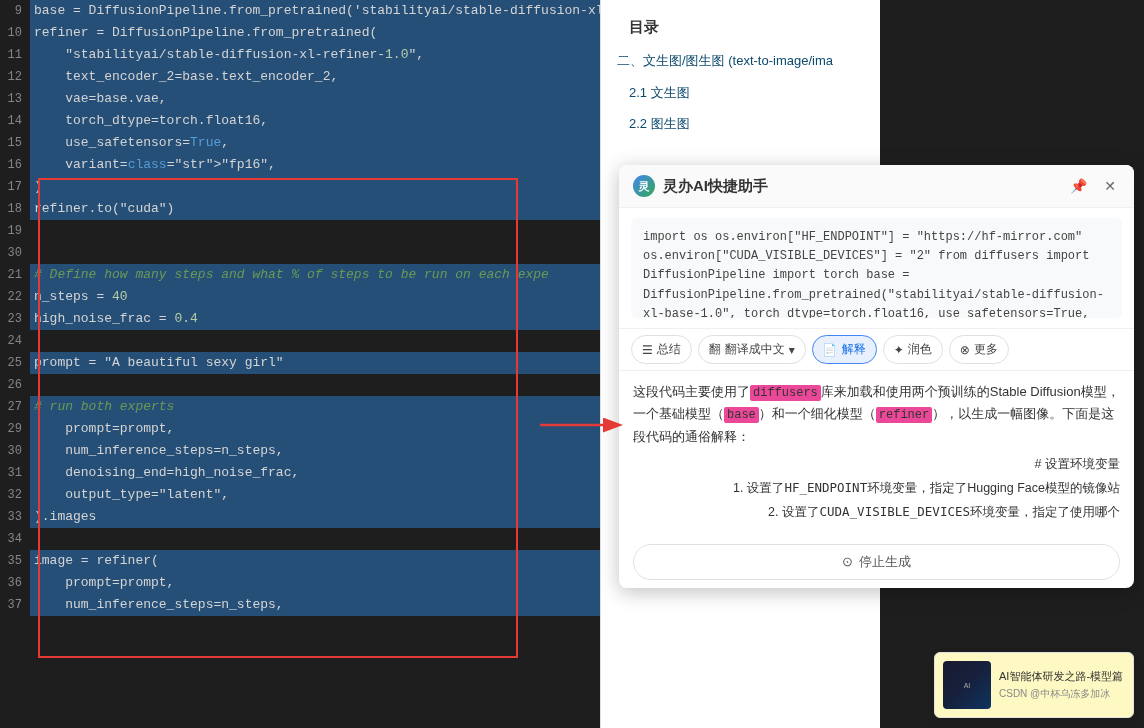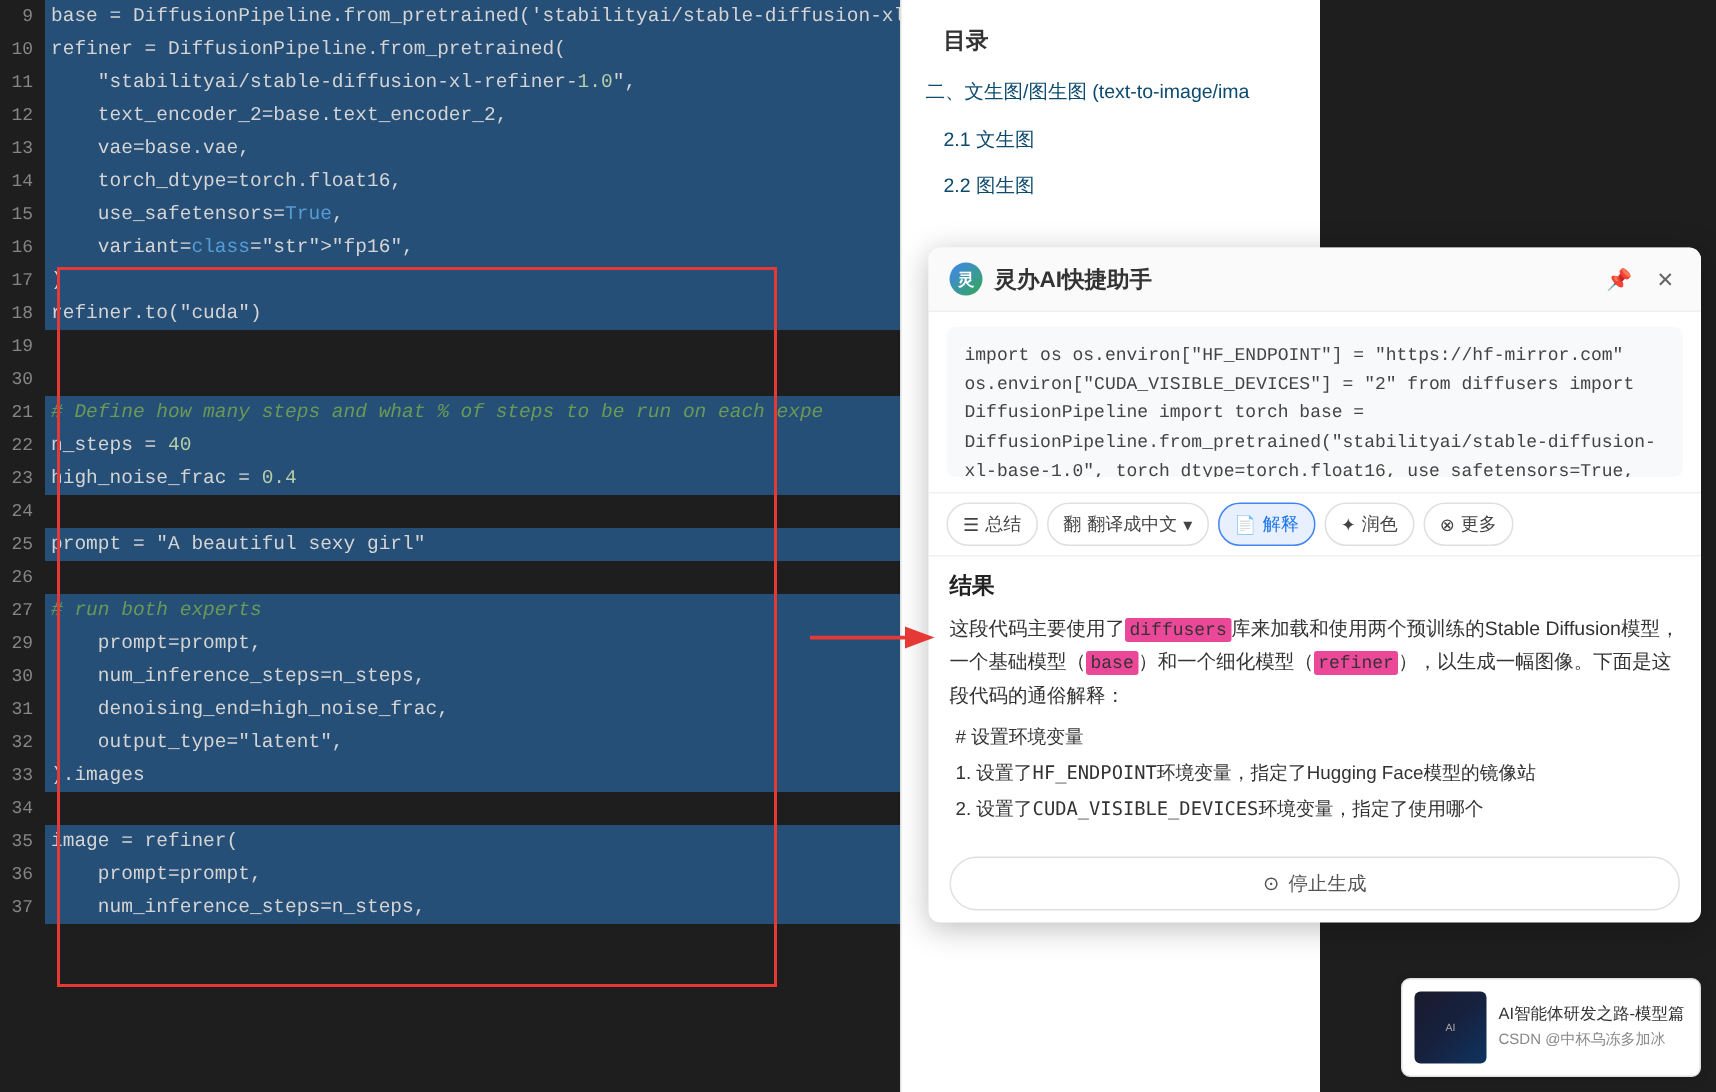--- a/index.html
+++ b/index.html
@@ -229,20 +229,21 @@
     .ai-result-list {
       margin-top: 6px;
       padding-left: 4px;
     }
 
     .ai-result-list-item {
       font-size: 12.5px;
       color: #333;
       margin-bottom: 4px;
       line-height: 1.6;
+      text-align: right;
     }
 
     .ai-stop-btn {
       display: flex;
       align-items: center;
       justify-content: center;
       gap: 6px;
       margin: 8px auto;
       padding: 8px 20px;
       border: 1px solid #e0e0e0;
@@ -262,21 +263,21 @@
       z-index: 25;
       pointer-events: none;
     }
 
     
     .bottom-right-card {
       position: absolute;
       bottom: 10px;
       right: 10px;
       width: 200px;
-      background: #ffffff;
+      background: #fef9c3;
       border: 1px solid #e0e0e0;
       border-radius: 6px;
       display: flex;
       align-items: center;
       padding: 8px;
       gap: 8px;
       z-index: 20;
       box-shadow: 0 2px 8px rgba(0,0,0,0.1);
     }
 
@@ -479,21 +480,20 @@
         <span>✦</span>
         <span>润色</span>
       </button>
       <button class="ai-tool-btn">
         <span>⊗</span>
         <span>更多</span>
       </button>
     </div>
 
     <div class="ai-result-section">
-      <div class="ai-result-title">结果</div>
       <div class="ai-result-text">
         <span>这段代码主要使用了<code>diffusers</code>库来加载和使用两个预训练的Stable Diffusion模型，一个基础模型（<code>base</code>）和一个细化模型（<code>refiner</code>），以生成一幅图像。下面是这段代码的通俗解释：</span>
       </div>
       <div class="ai-result-list">
         <div class="ai-result-list-item"># 设置环境变量</div>
         <div class="ai-result-list-item">1. 设置了<code>HF_ENDPOINT</code>环境变量，指定了Hugging Face模型的镜像站</div>
         <div class="ai-result-list-item">2. 设置了<code>CUDA_VISIBLE_DEVICES</code>环境变量，指定了使用哪个</div>
       </div>
     </div>
 

